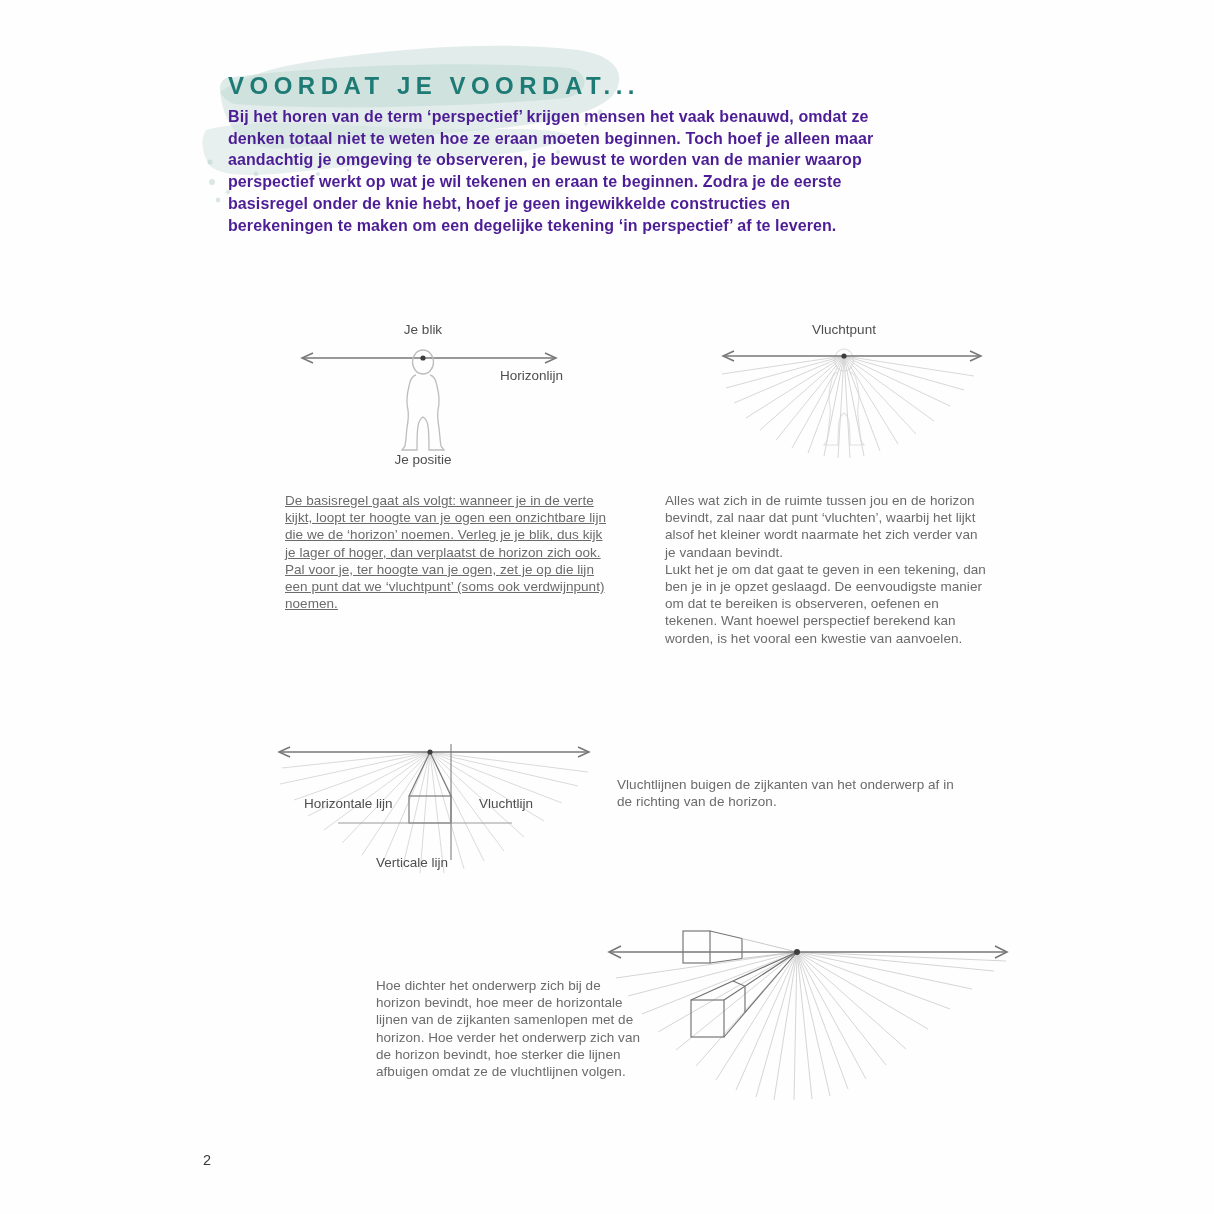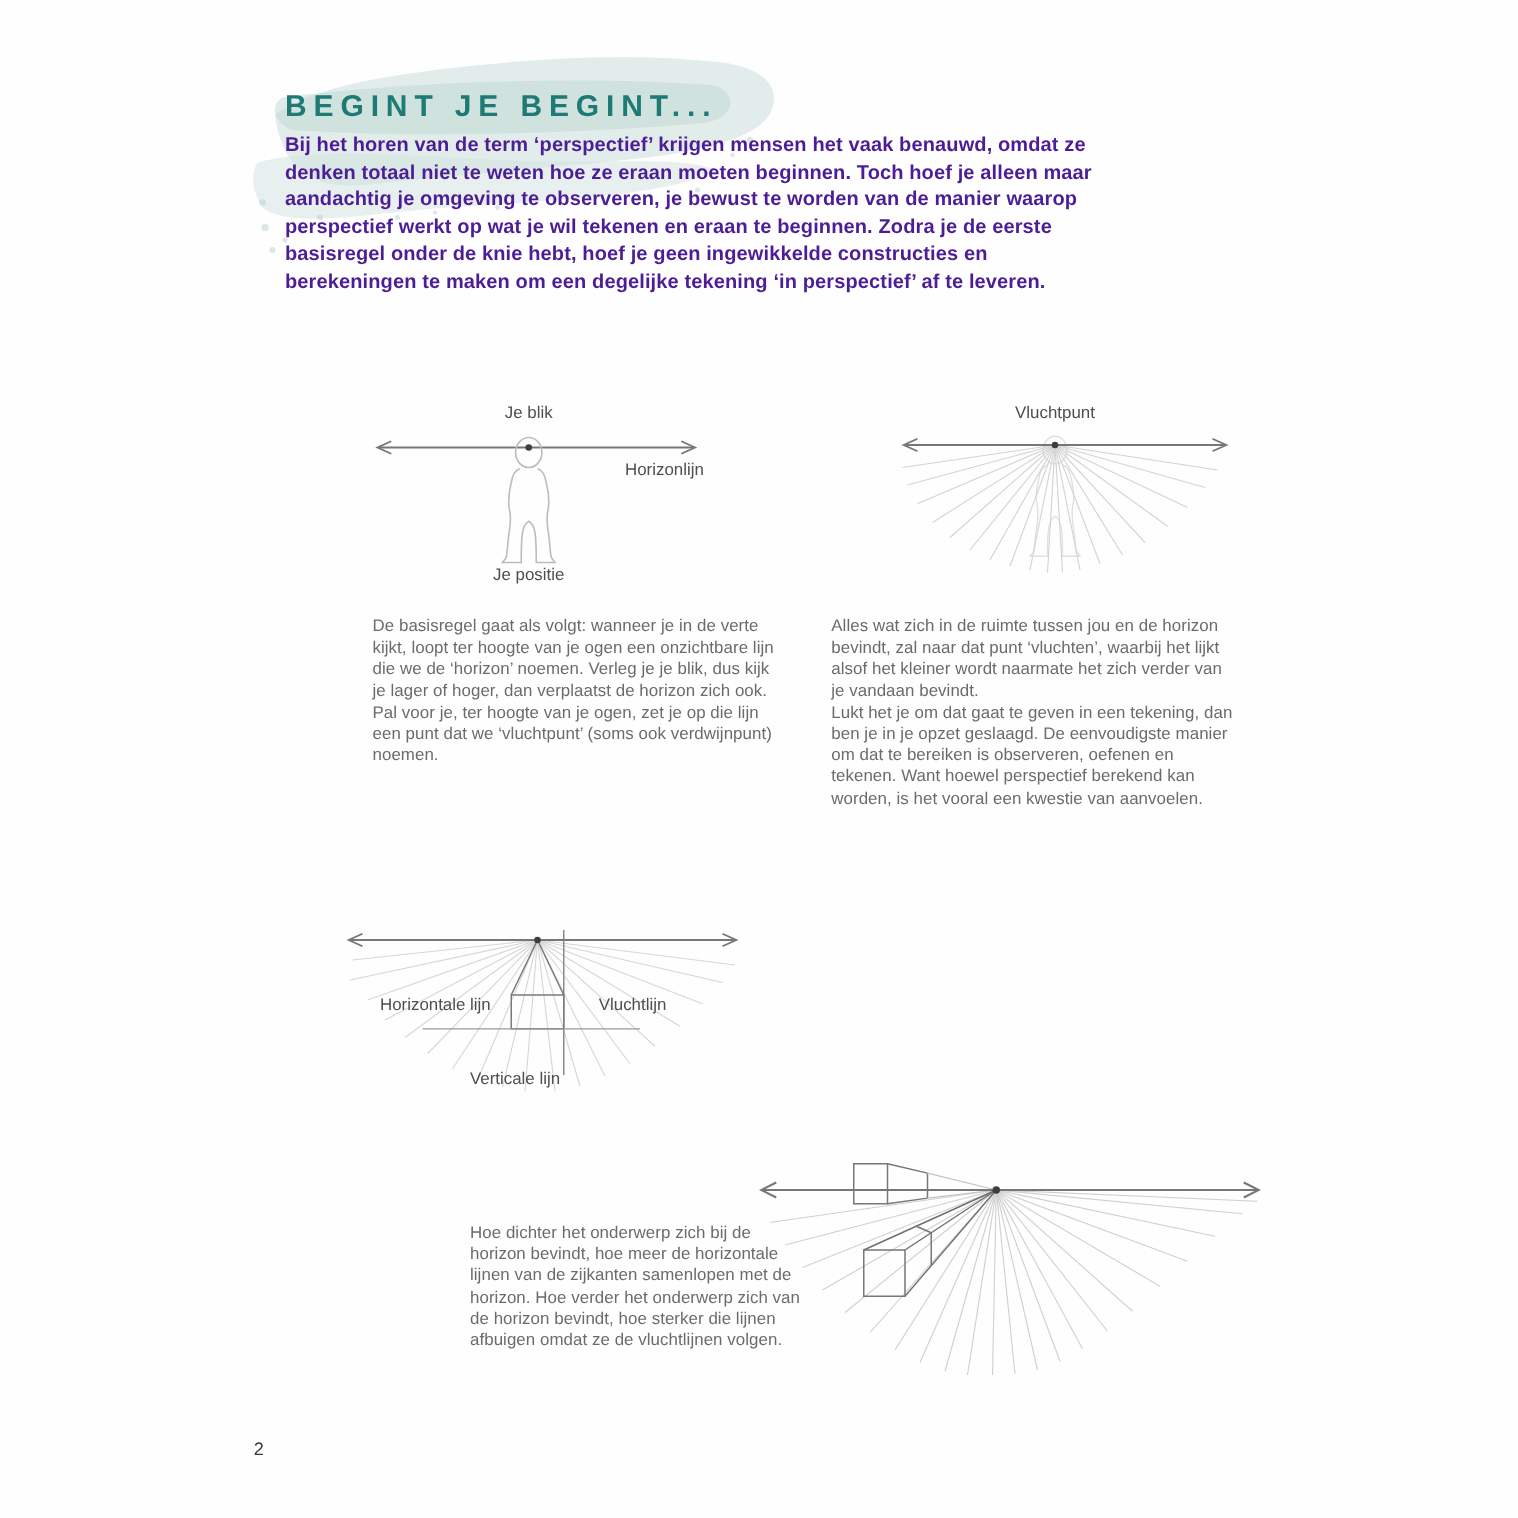--- a/index.html
+++ b/index.html
@@ -21,21 +21,21 @@
     left:228px;top:106px;width:662px;
     color:#4c1d95;font-size:16px;font-weight:700;line-height:21.7px;
     letter-spacing:0.1px;
   }
   .intro p{margin:0;}
   
   .bodytext{
     color:#6b6b6b;font-size:13.5px;line-height:17.2px;letter-spacing:0.05px;
   }
   .bodytext p{margin:0;}
-  .col-left{left:298px;top:492px;width:322px;}
+  .col-left{left:285px;top:492px;width:322px;text-decoration:underline;}
   .col-right{left:665px;top:492px;width:322px;}
   .text-lines{left:617px;top:776px;width:352px;}
   .text-boxes{left:341px;top:977px;width:268px;margin-left:35px;}
   .pagenum{left:203px;top:1152px;color:#3a3a3a;font-size:14.5px;}
   svg text{font-family:"Liberation Sans",sans-serif;font-size:13.5px;fill:#4e4e4e;}
 </style>
 </head>
 <body>
 
 <div class="sheet">
@@ -55,21 +55,21 @@
         <circle cx="388" cy="90" r="1.8"></circle>
         <circle cx="370,0" cy="0" r="0"></circle>
       <circle cx="360" cy="118" r="2"></circle>
         <circle cx="342" cy="126" r="1.6"></circle>
         <circle cx="120" cy="140" r="2"></circle>
       <circle cx="150" cy="136" r="1.6"></circle>
         <circle cx="200" cy="132" r="1.8"></circle>
     </g>
   </svg>
 
-  <div class="abs title">BEGINT JE BEGINT...</div>
+  <div class="abs title">VOORDAT JE VOORDAT...</div>
 
   <div class="abs intro">
     <p>Bij het horen van de term ‘perspectief’ krijgen mensen het vaak benauwd, omdat ze denken totaal niet te weten hoe ze eraan moeten beginnen. Toch hoef je alleen maar aandachtig je omgeving te observeren, je bewust te worden van de manier waarop perspectief werkt op wat je wil tekenen en eraan te beginnen. Zodra je de eerste basisregel onder de knie hebt, hoef je geen ingewikkelde constructies en berekeningen te maken om een degelijke tekening ‘in perspectief’ af te leveren.</p>
   </div>
 
   <svg class="abs" style="left:293px;top:318px;" width="272" height="152" viewBox="0 0 272 152">
     <text x="130" y="16" text-anchor="middle">Je blik</text>
     <g stroke="#777" stroke-width="1.5" fill="none">
       <line x1="10" y1="40" x2="262" y2="40"></line>
       <polyline points="20,35 9,40 20,45"></polyline>
@@ -169,20 +169,21 @@
       <polyline points="18,17 7,22 18,27"></polyline>
       <polyline points="306,17 317,22 306,27"></polyline>
     </g>
     <circle cx="158" cy="22" r="2.6" fill="#3d3d3d"></circle>
     <text x="32" y="78">Horizontale lijn</text>
     <text x="207" y="78">Vluchtlijn</text>
     <text x="104" y="137">Verticale lijn</text>
   </svg>
 
   <div class="abs bodytext text-lines">
+    <p>Vluchtlijnen buigen de zijkanten van het onderwerp af in de richting van de horizon.</p>
   </div>
 
   <div class="abs bodytext text-boxes">
     <p>Hoe dichter het onderwerp zich bij de horizon bevindt, hoe meer de horizontale lijnen van de zijkanten samenlopen met de horizon. Hoe verder het onderwerp zich van de horizon bevindt, hoe sterker die lijnen afbuigen omdat ze de vluchtlijnen volgen.</p>
   </div>
 
   <svg class="abs" style="left:602px;top:900px;" width="420" height="200" viewBox="0 0 420 200">
     <g stroke="#d0d0d0" stroke-width="0.9">
       <line x1="195" y1="52" x2="14" y2="78"></line>
         <line x1="195" y1="52" x2="26" y2="96"></line>

